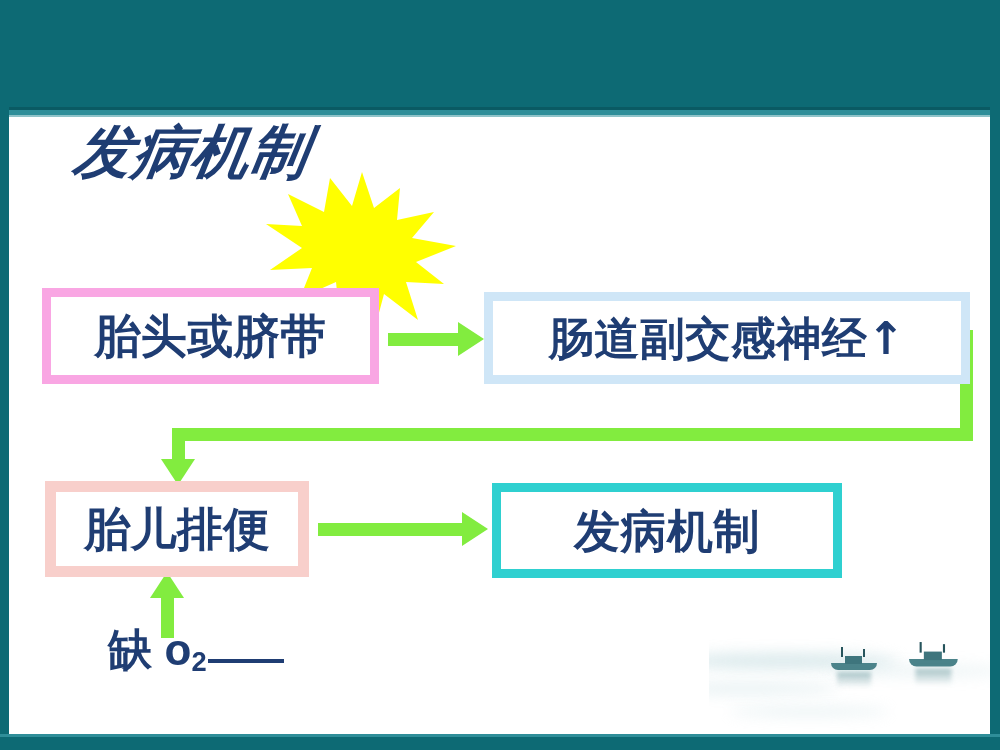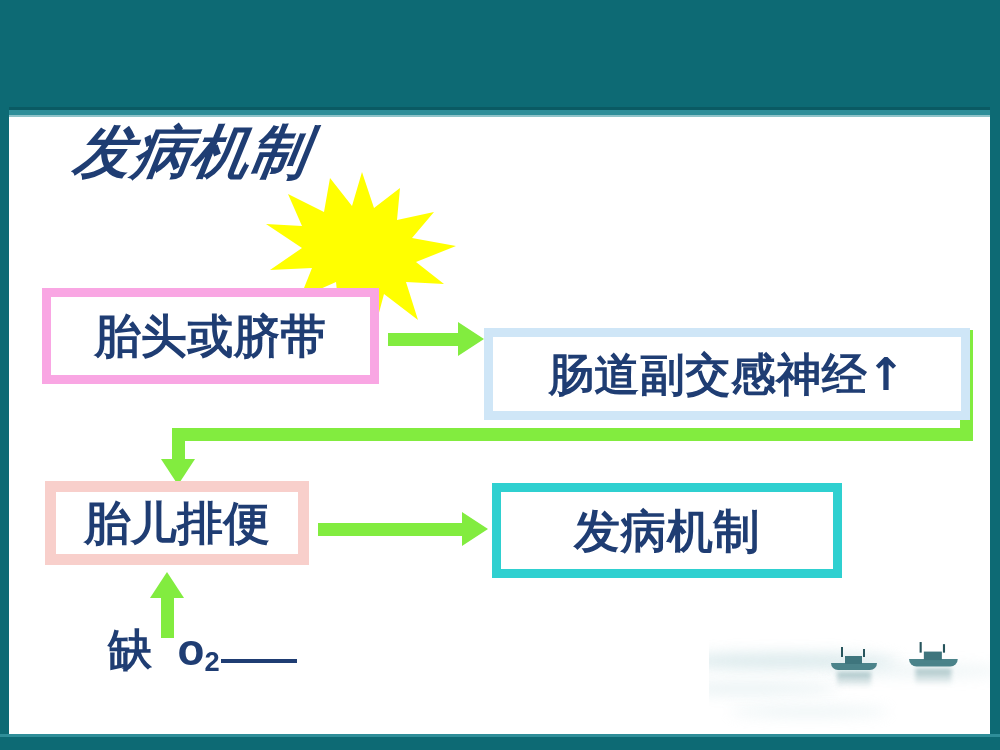--- a/index.html
+++ b/index.html
@@ -188,26 +188,25 @@
   }
   .node-fetal-head {
     left: 42px; top: 288px;
     width: 337px; height: 96px;
     border: 9px solid #f9a6e3;
   }
   .node-parasympathetic {
     left: 484px; top: 292px;
     width: 486px; height: 92px;
     border: 9px solid #cfe6f7;
-    margin-top: 36px;
   }
   .node-parasympathetic .label { font-size: 45px; }
   .node-meconium {
     left: 45px; top: 481px;
-    width: 264px; height: 84px;
+    width: 264px; height: 96px;
     border: 11px solid #f8cfcb;
   }
   .node-gasping {
     left: 492px; top: 483px;
     width: 350px; height: 95px;
     border: 9px solid #2fd0d0;
   }
 
   
   .formula {
@@ -219,21 +218,21 @@
     white-space: nowrap;
     display: flex;
     align-items: baseline;
   }
   .formula .cjk {
     font-size: 44px;
   }
   .formula .plain {
     color: #1f3d73;
     font-family: "Liberation Sans", sans-serif;
-    margin-left: 25px;
+    margin-left: 12px;
   }
   .formula .o2 { font-weight: bold; }
   .formula sub {
     font-size: 0.62em;
     vertical-align: baseline;
     position: relative;
     top: .22em;
   }
   .formula .rule {
     display: inline-block;

